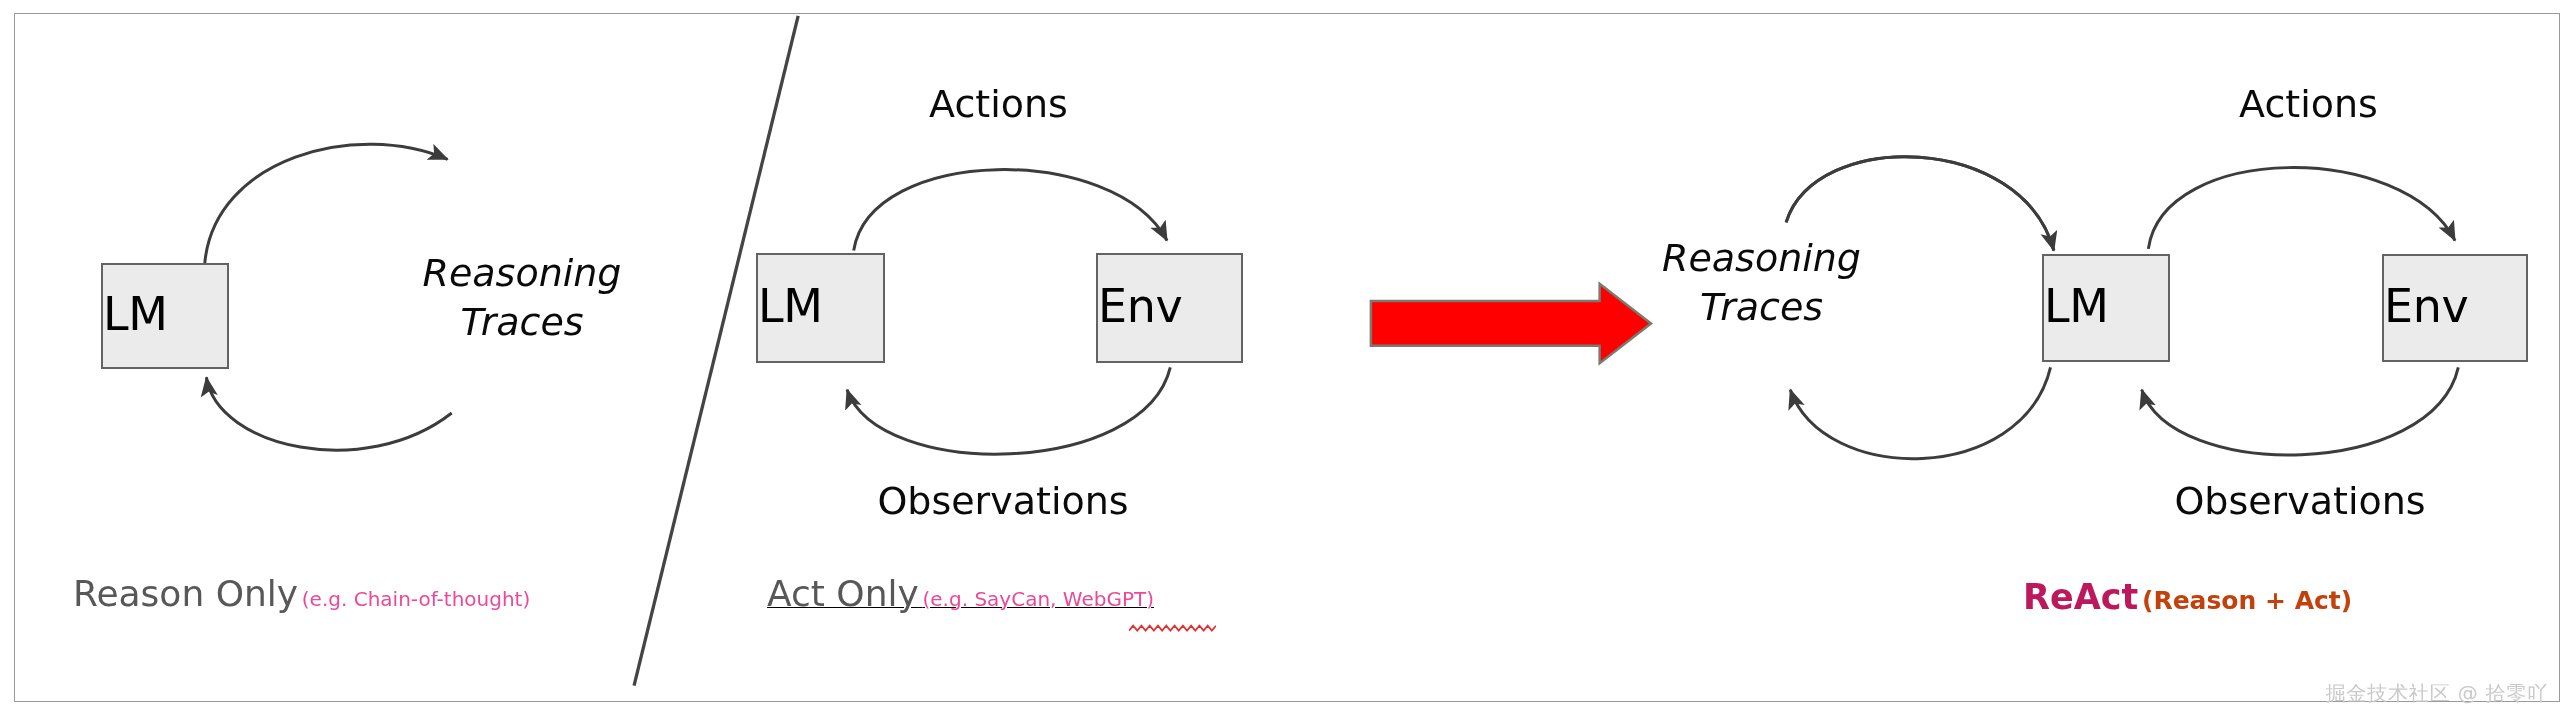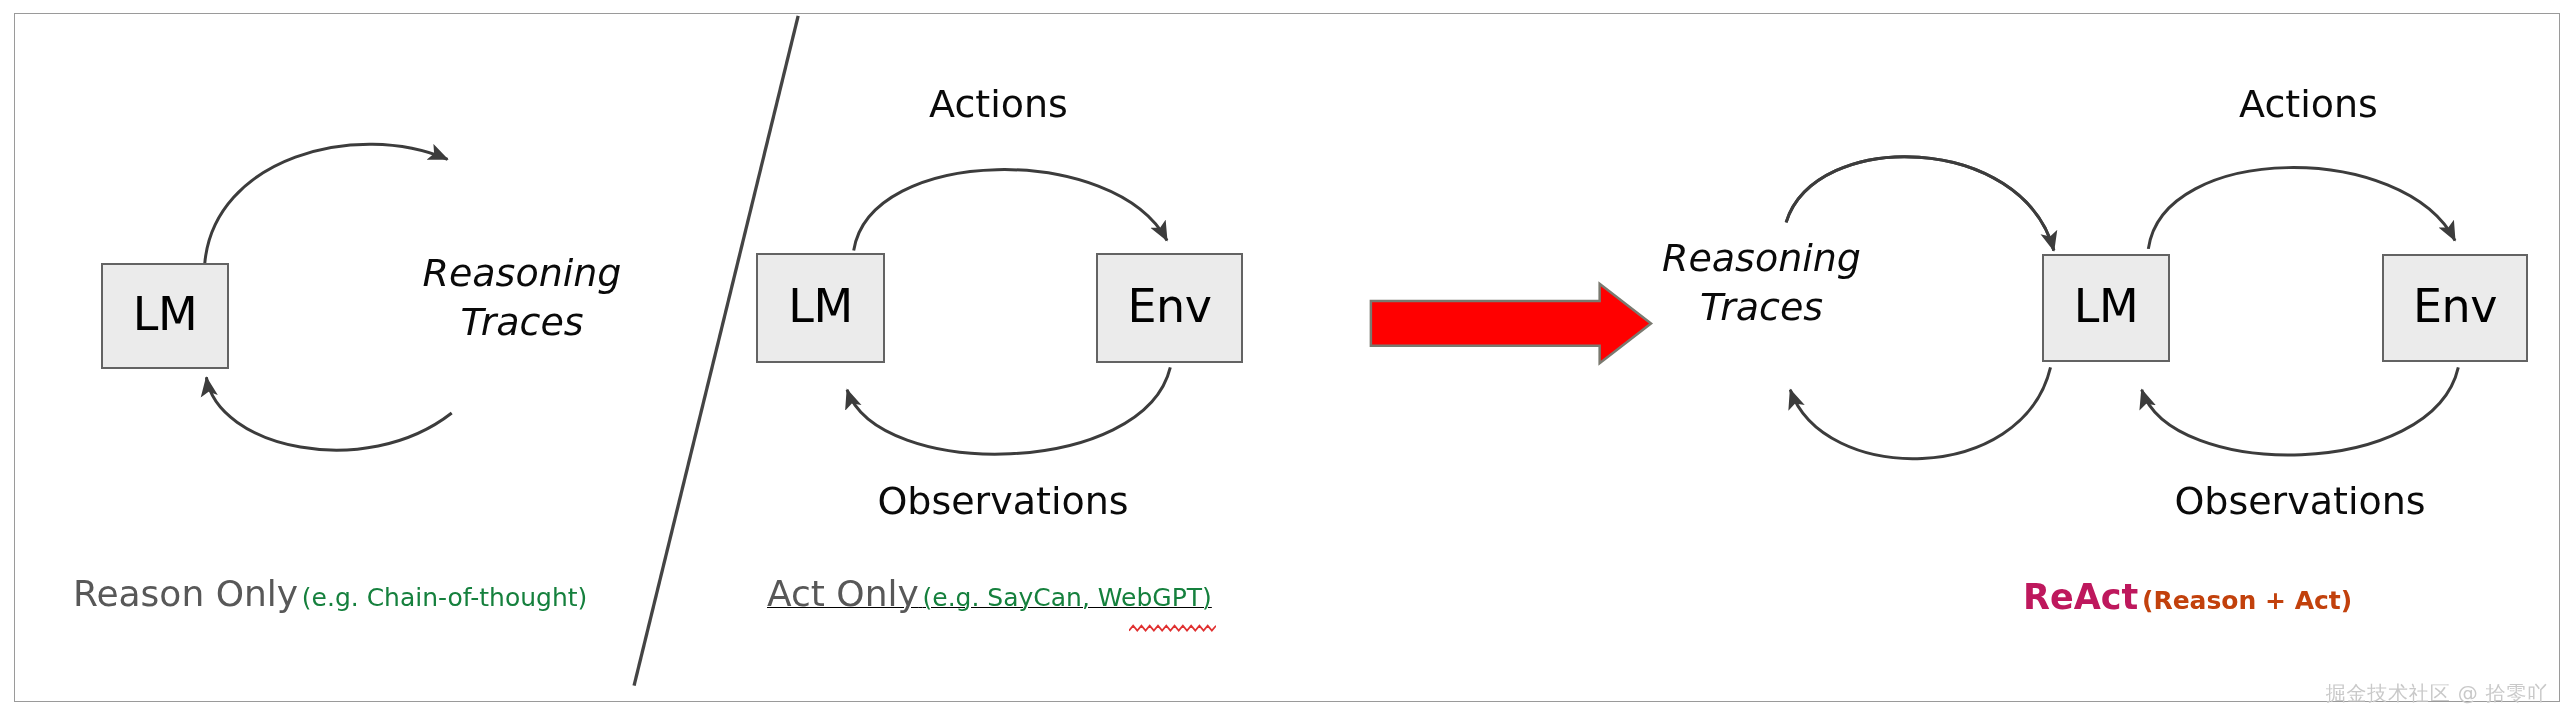--- a/index.html
+++ b/index.html
@@ -33,21 +33,21 @@
     height: 719px;
     pointer-events: none;
   }
   .node-box {
     position: absolute;
     background: #ebebeb;
     border: 2.5px solid #636363;
     box-sizing: border-box;
     display: flex;
     align-items: center;
-    justify-content: center;
+    justify-content: flex-start;
     color: #000000;
     font-size: 46px;
     font-family: "DejaVu Sans", sans-serif;
     letter-spacing: -0.4px;
     line-height: 1;
   }
   .node-box span { transform: translateY(-1.7px); }
   .edge-label {
     position: absolute;
     color: #0a0a0a;
@@ -62,22 +62,22 @@
     position: absolute;
     white-space: nowrap;
     line-height: 1;
   }
   .caption .main {
     color: #585858;
     font-size: 36px;
     font-family: "DejaVu Sans", sans-serif;
   }
   .caption .sub {
-    color: #15803d;
-    font-size: 25px;
+    color: #ec4899;
+    font-size: 20px;
     font-family: "DejaVu Sans", sans-serif;
   }
   .caption.react .main {
     color: #be185d;
     font-size: 35px;
     font-weight: bold;
   }
   .caption.react .sub {
     color: #c2410c;
     font-size: 25px;

